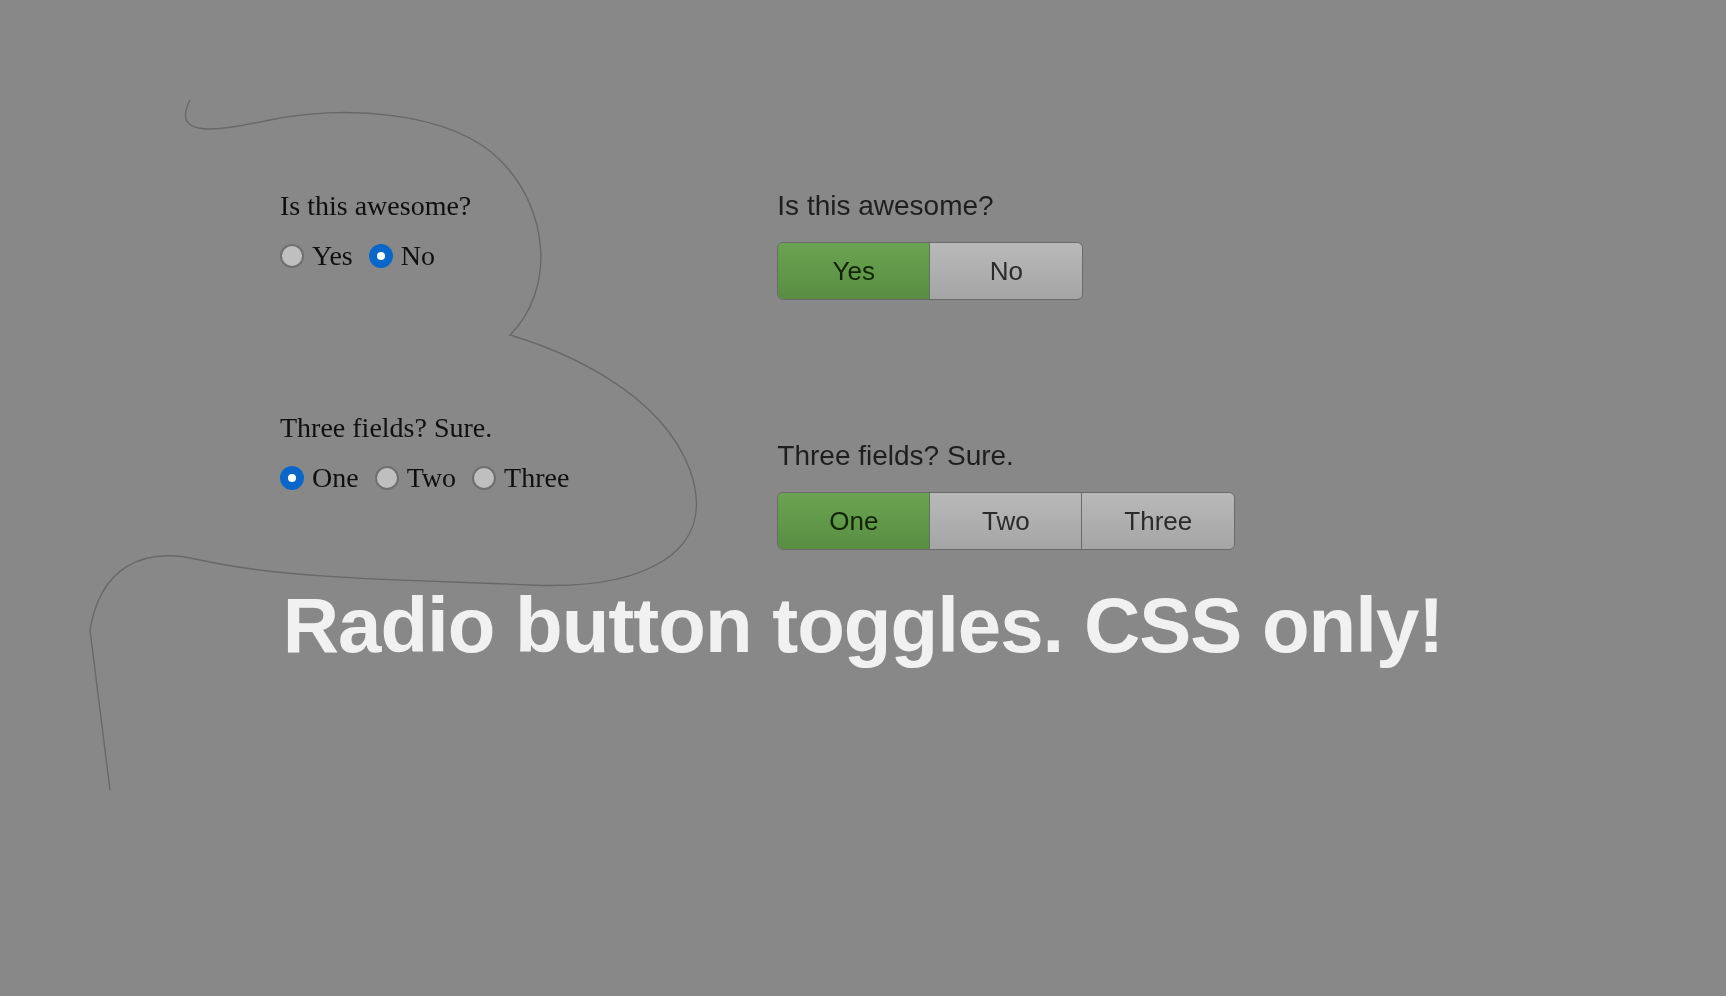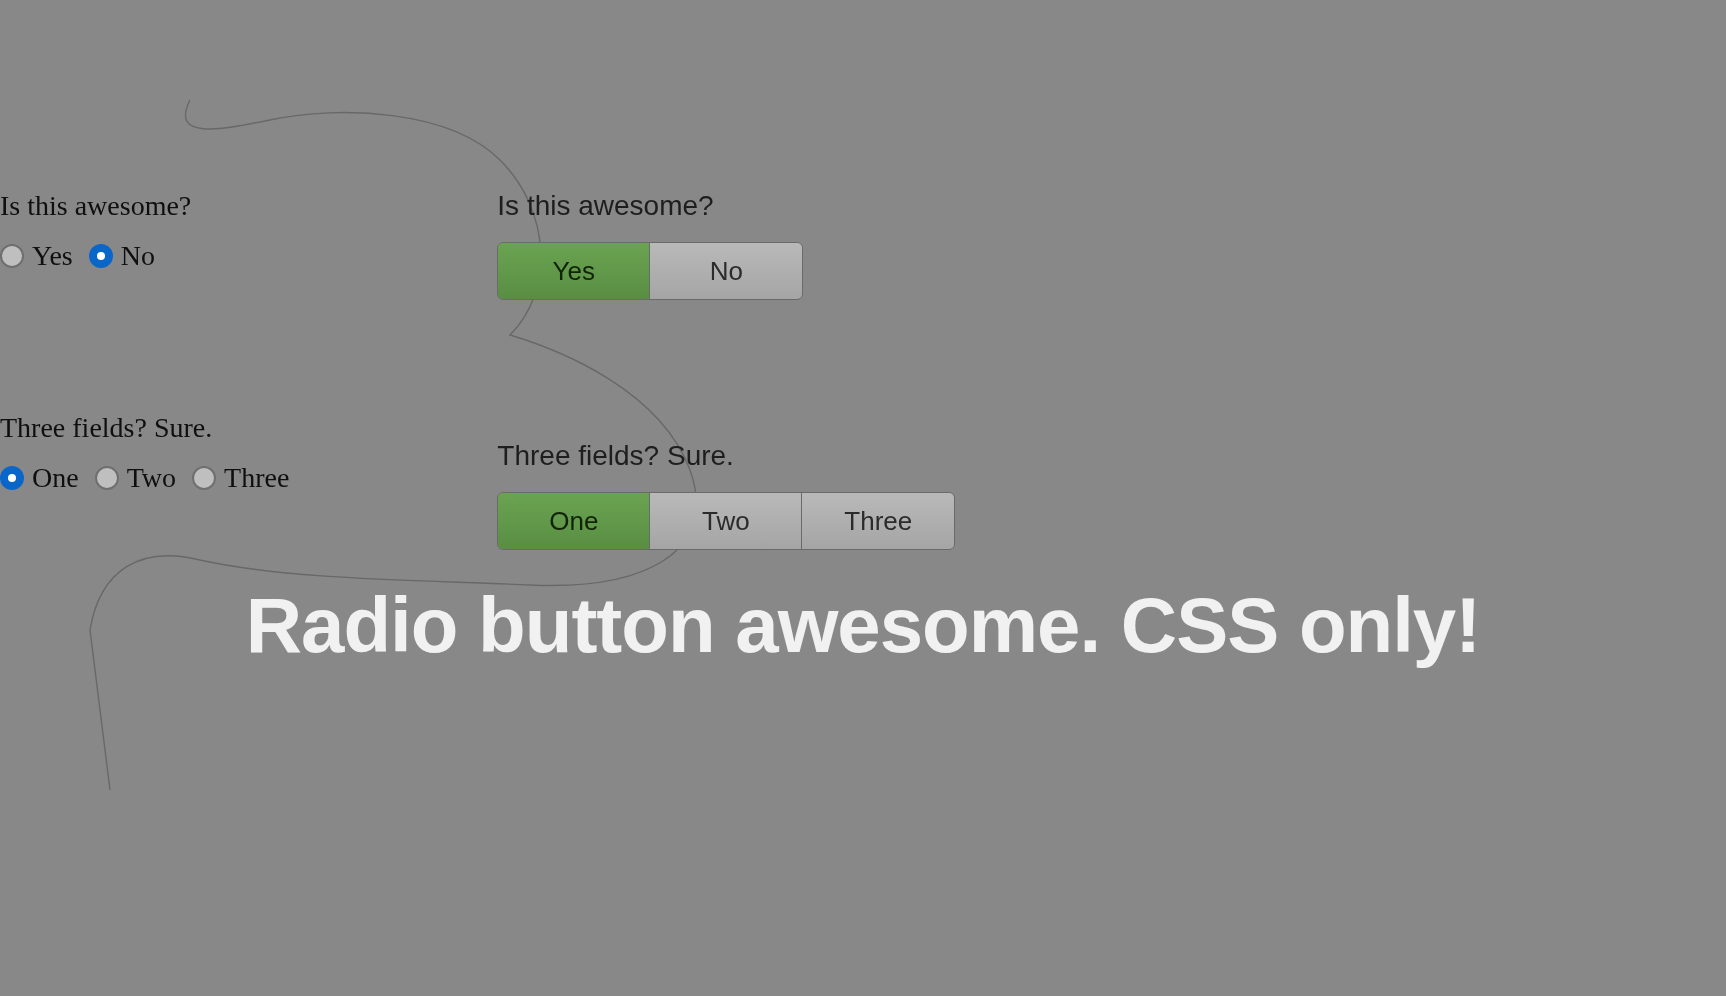--- a/index.html
+++ b/index.html
@@ -29,20 +29,21 @@
     }
 
     .content {
       position: absolute;
       top: 190px;
       left: 0;
       width: 100%;
       display: flex;
       flex-direction: row;
       gap: 200px;
+      padding-left: 280px;
     }
 
     .col {
       display: flex;
       flex-direction: column;
       gap: 140px;
     }
 
     .col-left .group-label {
       font-family: Georgia, 'Times New Roman', serif;
@@ -196,13 +197,13 @@
         <div class="toggle-btn active">One</div>
         <div class="toggle-btn">Two</div>
         <div class="toggle-btn">Three</div>
       </div>
     </div>
 
   </div>
 
 </div>
 
-<div class="headline">Radio button awesome. CSS only!</div>
+<div class="headline">Radio button toggles. CSS only!</div>
 
 </body></html>

